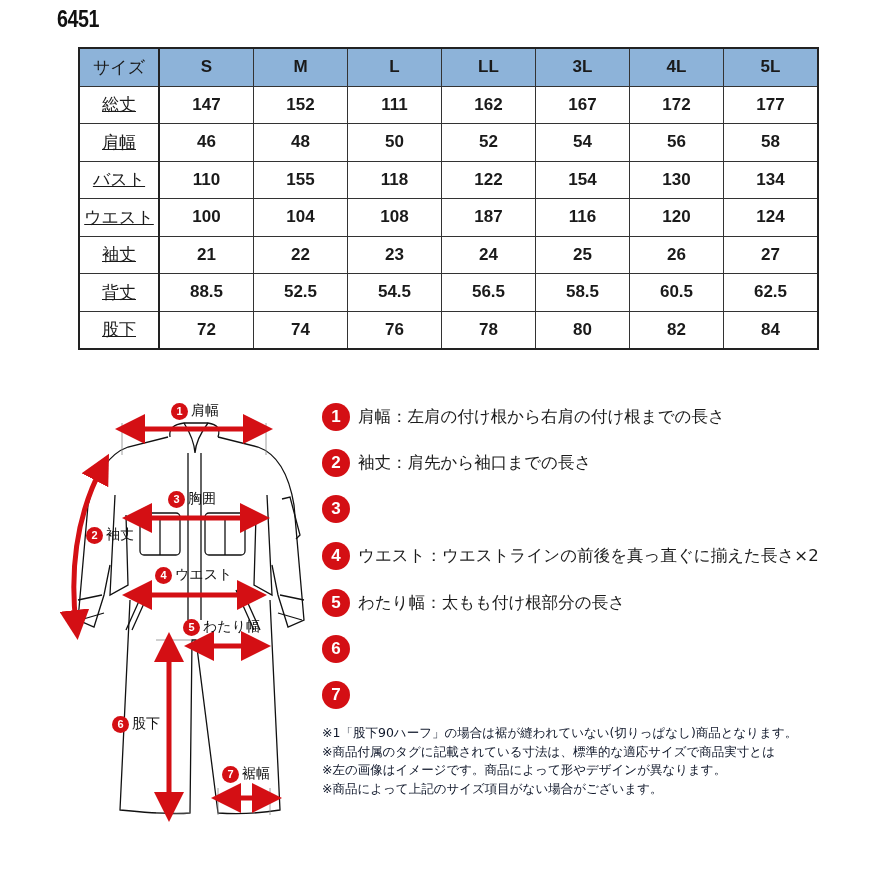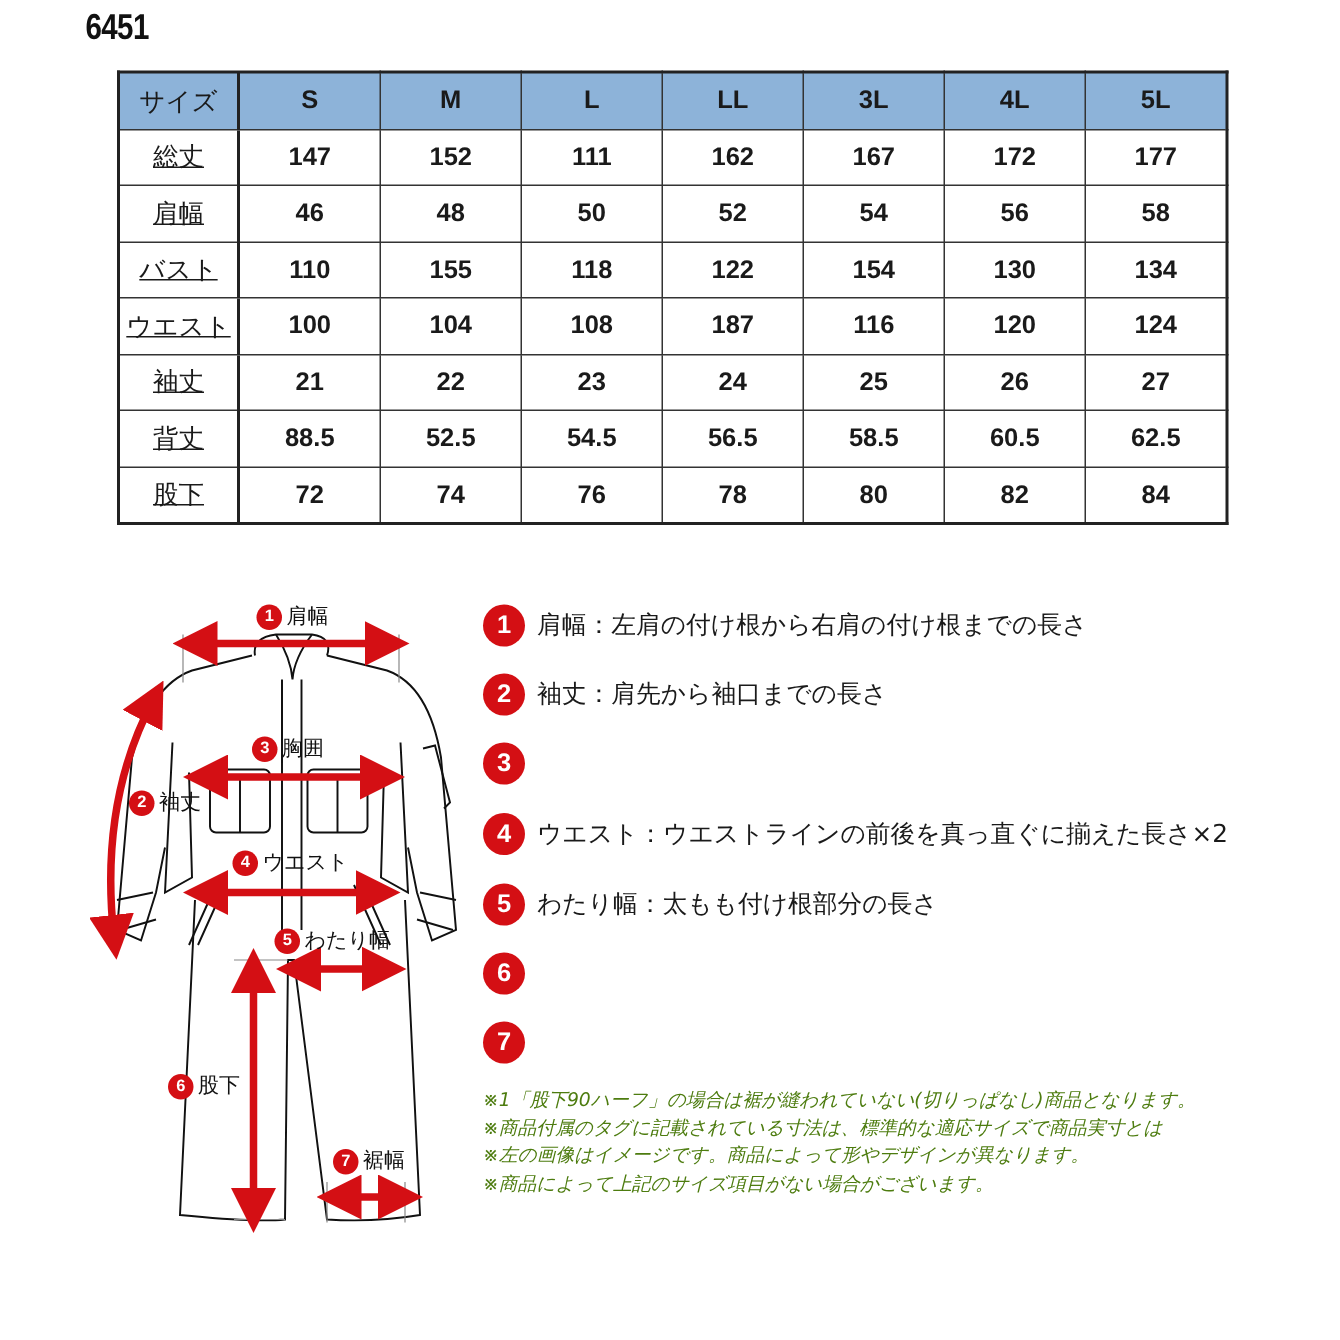--- a/index.html
+++ b/index.html
@@ -21,21 +21,21 @@
   .diagram { position:absolute; left:60px; top:395px; width:260px; height:440px; }
   .lbl { position:absolute; font-size:14px; display:flex; align-items:center; gap:3px; color:#111; white-space:nowrap; }
   .badge-s { width:17px; height:17px; border-radius:50%; background:#d40f14; color:#fff; font-size:11px;
              font-weight:bold; display:inline-flex; align-items:center; justify-content:center; font-family:"Liberation Sans", sans-serif; }
 
   .legend { position:absolute; left:322px; top:400px; width:540px; }
   .legend-item { position:absolute; left:0; display:flex; align-items:center; gap:8px; font-size:16.5px; white-space:nowrap; }
   .badge { width:28px; height:28px; border-radius:50%; background:#d40f14; color:#fff; font-weight:bold;
            font-size:17px; display:inline-flex; align-items:center; justify-content:center; font-family:"Liberation Sans", sans-serif; }
   .sup { font-size:9px; color:#444; margin-left:2px; }
-  .notes { position:absolute; left:322px; top:724px; width:540px; font-size:12.5px; line-height:18.5px; color:#4d7c0f;font-style:italic; }
+  .notes { position:absolute; left:322px; top:724px; width:540px; font-size:12.5px; line-height:18.5px; color:#0f172a; }
   .notes div { white-space:nowrap; }
   .notes .indent { padding-left:14px; }
 </style>
 </head>
 <body>
 
 <div class="model">6451</div>
 
 <table class="size">
   <tbody>

